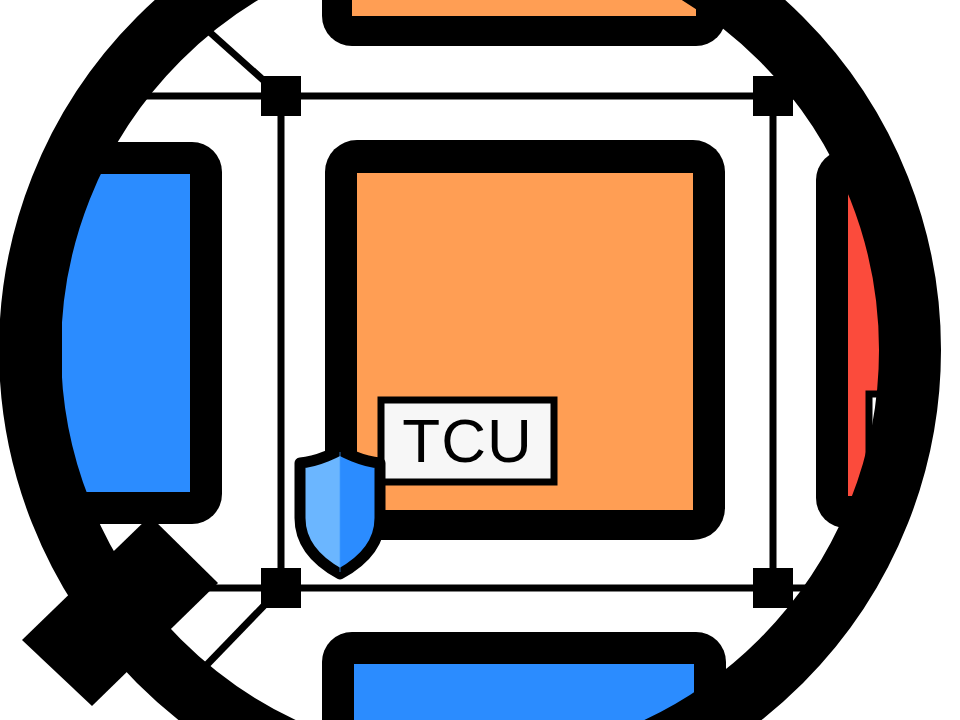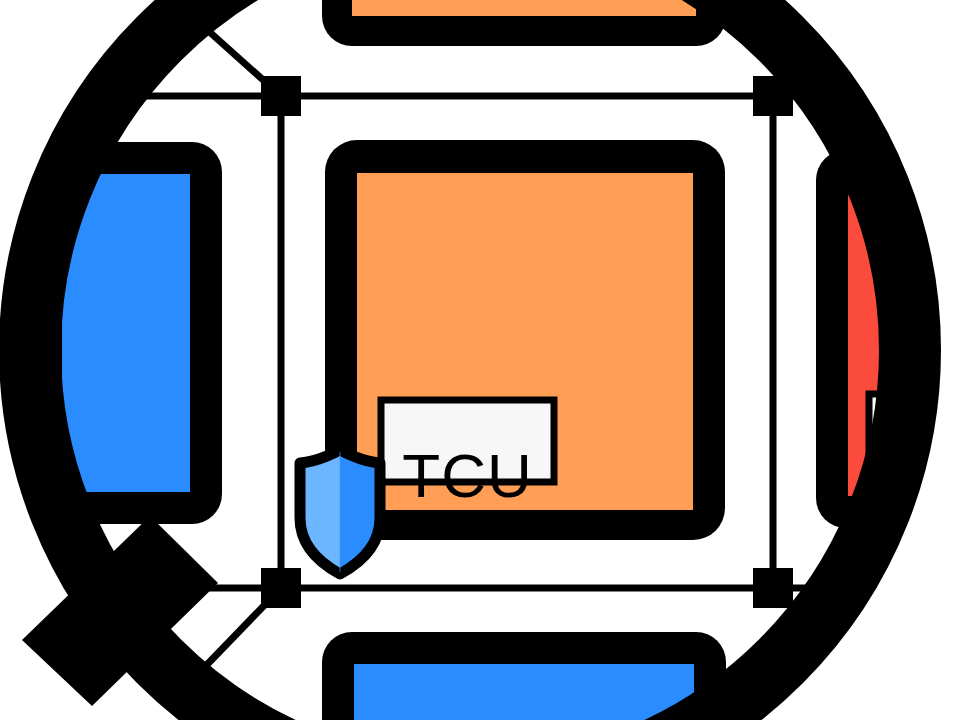--- a/index.html
+++ b/index.html
@@ -8,21 +8,20 @@
   #stage{position:relative;width:960px;height:720px;background:#fff;}
   svg.layer{position:absolute;left:0;top:0;width:960px;height:720px;}
   .tcu-label-text{
     position:absolute;
     left:378px; top:397px; width:179px; height:88px;
     display:flex; align-items:center; justify-content:center;
     font-size:62px; line-height:1; color:#000;
     letter-spacing:1px;
     font-family:"Liberation Sans", sans-serif;
     pointer-events:none;
-    margin-top:35px;
   }
 </style>
 </head>
 <body>
 
 <div id="stage">
 
   <svg class="layer" viewBox="0 0 960 720" xmlns="http://www.w3.org/2000/svg">
     <defs>
       <clipPath id="lensClip">

